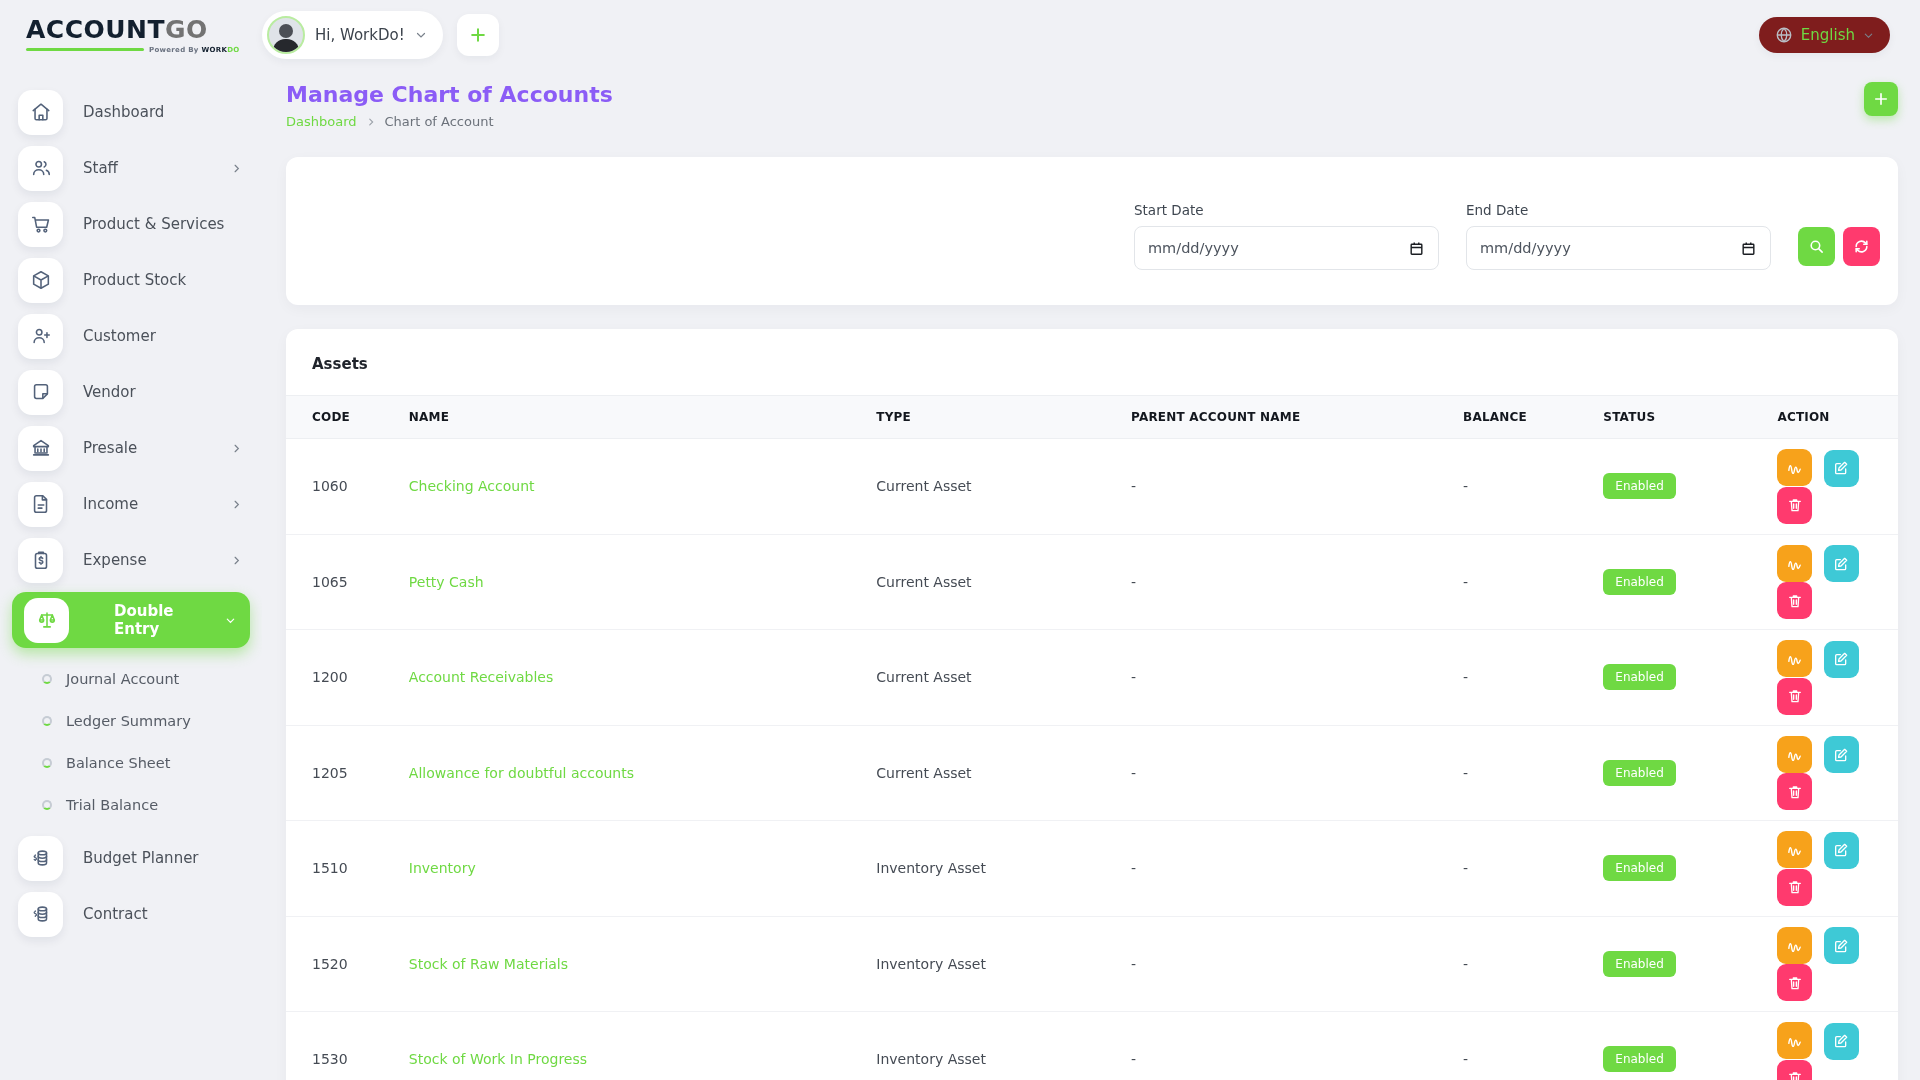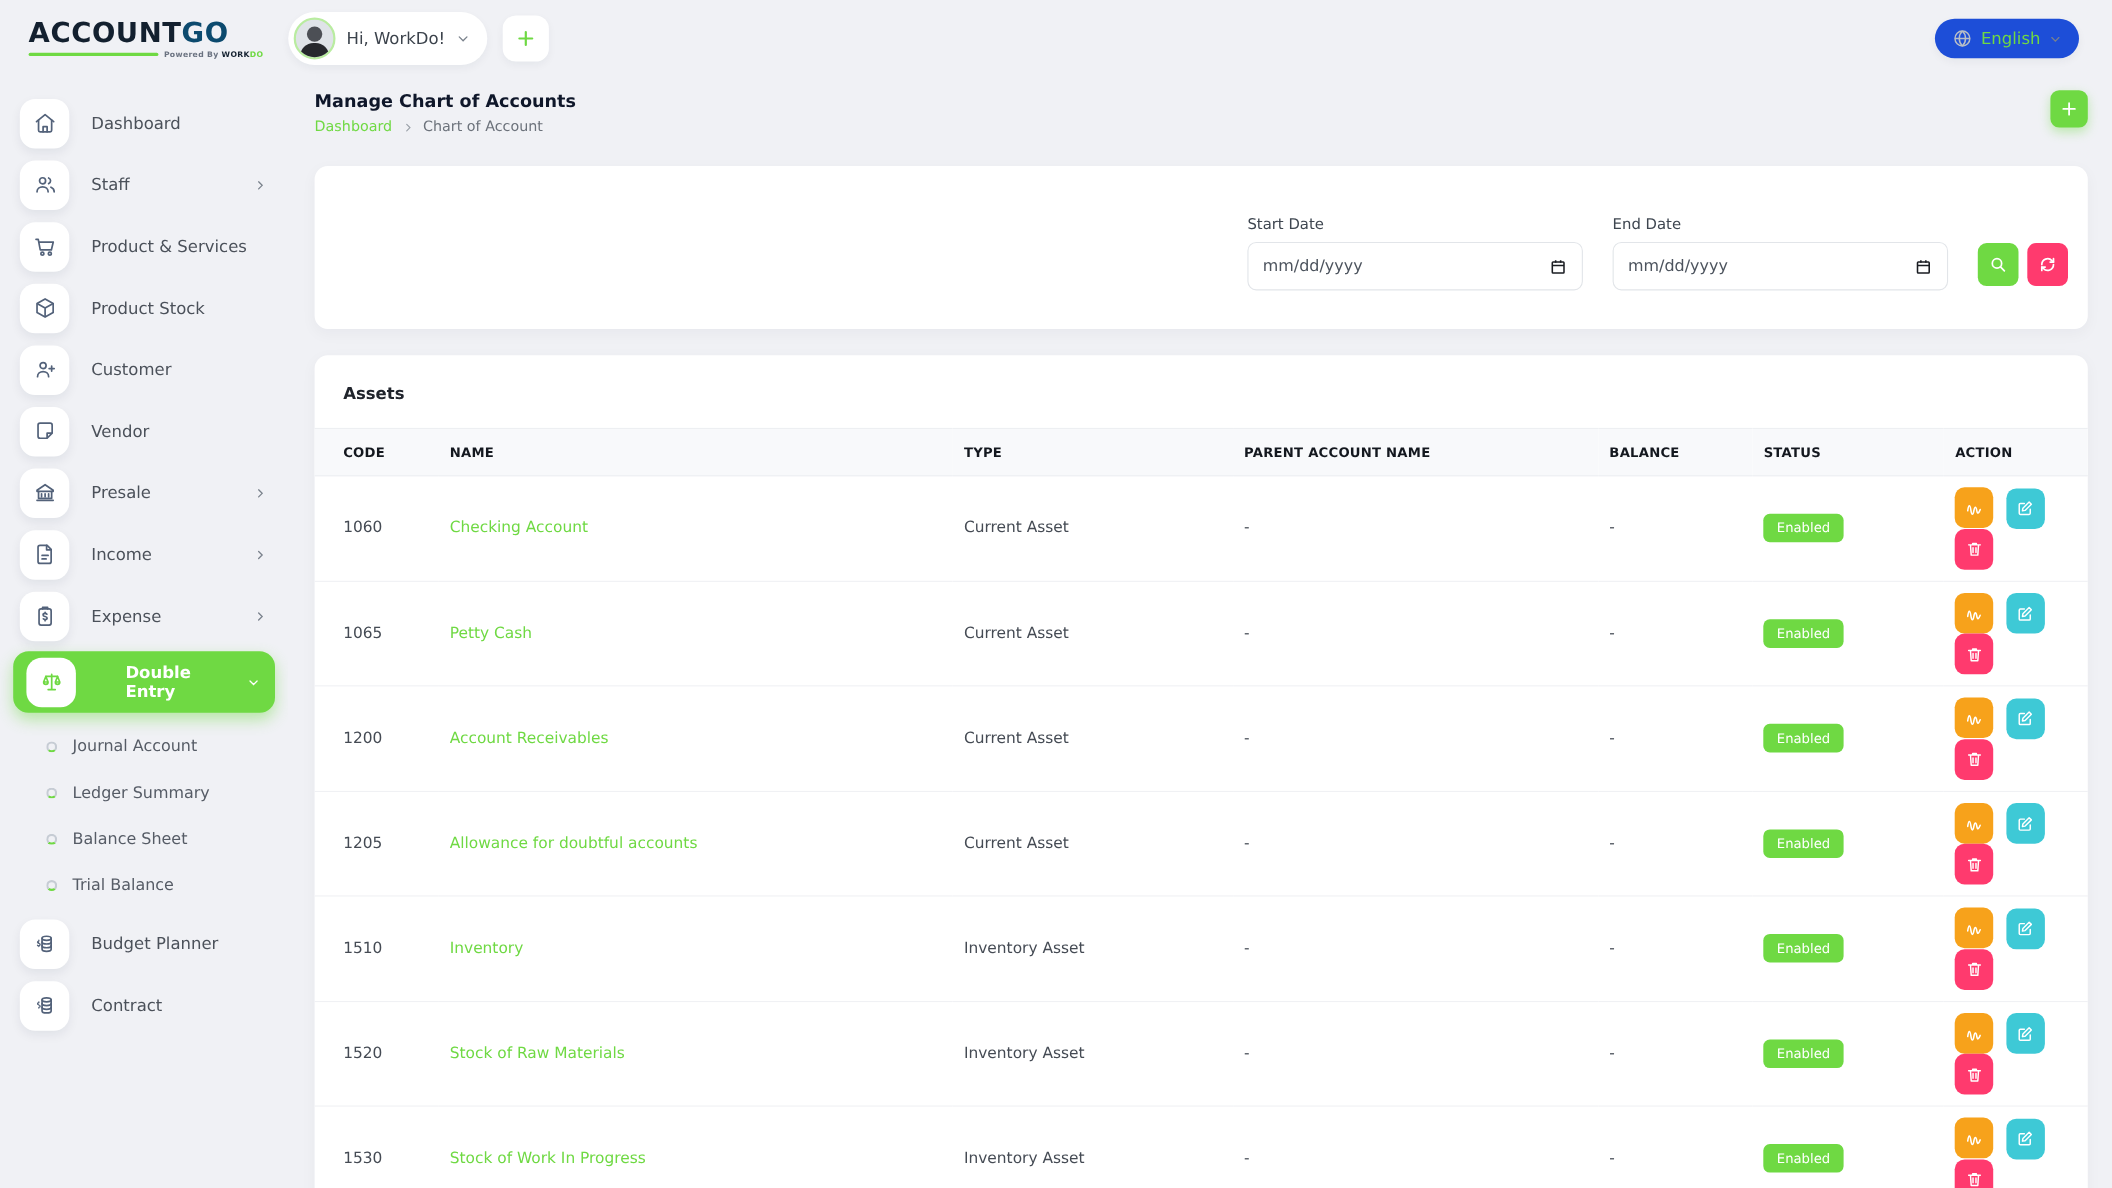--- a/index.html
+++ b/index.html
@@ -5,35 +5,35 @@
   * { margin:0; padding:0; box-sizing:border-box; }
   html,body { width:1920px; height:1080px; overflow:hidden; }
   body {
     font-family:"DejaVu Sans","Liberation Sans",sans-serif;
     background:#f0f1f5; color:#40474f; font-size:14px;
   }
   
   .topbar { height:70px; display:flex; align-items:center; }
   .logo-wrap { width:262px; padding-left:26px; }
   .logo-line1 { font-size:25px; font-weight:800; letter-spacing:.5px; color:#13202f; line-height:1; }
-  .logo-line1 .go { color:#0c4a6e; }
+  .logo-line1 .go { color:#737373; }
   .logo-line2 { display:flex; align-items:center; gap:5px; margin-top:4px; }
   .logo-bar { flex:0 0 118px; height:3px; background:#6fd943; border-radius:2px; }
   .powered { font-size:7px; font-weight:700; color:#6a7280; letter-spacing:.3px; white-space:nowrap; }
   .powered b { color:#13202f; } .powered .wd-go { color:#6fd943; }
   .user-pill { display:flex; align-items:center; gap:10px; background:#fff; border-radius:24px;
     padding:5px 16px 5px 5px; box-shadow:0 3px 8px rgba(20,30,50,.05); cursor:pointer; }
   .avatar { width:38px; height:38px; border-radius:50%; border:2px solid #b9eca0; background:#dfe3e8; overflow:hidden; position:relative; }
   .avatar::before { content:""; position:absolute; width:14px; height:14px; background:#4c4f55; border-radius:50%; left:10px; top:6px; }
   .avatar::after  { content:""; position:absolute; width:26px; height:16px; background:#26282d; border-radius:12px 12px 0 0; left:4px; top:21px; }
   .user-pill .greet { font-size:15px; color:#3c434c; }
   .icon-chev { stroke:#7a828c; }
   .add-user-btn { width:42px; height:42px; margin-left:14px; background:#fff; border:none; border-radius:12px;
     box-shadow:0 3px 8px rgba(20,30,50,.05); cursor:pointer; display:flex; align-items:center; justify-content:center; }
-  .lang-pill { margin-left:auto; margin-right:30px; background:#1d4ed8; border-radius:22px; padding:9px 16px;
+  .lang-pill { margin-left:auto; margin-right:30px; background:#7f1d1d; border-radius:22px; padding:9px 16px;
     display:flex; align-items:center; gap:8px; box-shadow:0 3px 8px rgba(20,30,50,.05); cursor:pointer; }
   .lang-pill .lang { color:#6fd943; font-size:15px; }
   
   .layout { display:flex; height:1010px; }
   .sidebar { width:262px; flex:0 0 262px; padding:14px 0 0 0; overflow:hidden; }
   .side-item { display:flex; align-items:center; gap:20px; padding:6px 18px 6px 18px; height:56px; cursor:pointer; }
   .tile { width:45px; height:45px; flex:0 0 45px; background:#fff; border-radius:14px;
     box-shadow:0 4px 10px rgba(20,30,50,.07); display:flex; align-items:center; justify-content:center; }
   .tile svg { stroke:#53627a; }
   .side-label { font-size:15px; color:#4b515a; flex:1; }
@@ -45,21 +45,21 @@
   .side-item.active .side-label { color:#fff; font-weight:700; }
   .side-item.active .icon-chev { stroke:#fff; }
   .submenu { padding:6px 0 4px 0; }
   .sub-item { display:flex; align-items:center; gap:14px; padding:13px 18px 13px 42px; cursor:pointer; }
   .ring { width:10px; height:10px; border-radius:50%; border:2px solid #c6ccd4; border-bottom-color:#6fd943; }
   .sub-label { font-size:14.5px; color:#565c66; }
   .sub-item.active .sub-label { color:#6fd943; font-weight:700; }
   
   .main { flex:1; padding:12px 22px 0 24px; }
   .page-head { display:flex; align-items:flex-start; }
-  .page-title { font-size:16px; font-weight:700; color:#0f172a; }
+  .page-title { font-size:22px; font-weight:700; color:#8b5cf6; }
   .breadcrumb { margin-top:7px; font-size:13px; display:flex; align-items:center; gap:9px; }
   .breadcrumb .bc-home { color:#6fd943; cursor:pointer; }
   .breadcrumb .bc-sep { color:#9aa0a8; font-size:11px; }
   .breadcrumb .bc-cur { color:#6c727b; }
   .page-add-btn { margin-left:auto; width:34px; height:34px; background:#6fd943; border:none; border-radius:8px;
     display:flex; align-items:center; justify-content:center; cursor:pointer; box-shadow:0 4px 10px rgba(111,217,67,.4); }
   
   .filter-card { margin-top:28px; background:#fff; border-radius:12px; height:148px;
     display:flex; align-items:center; justify-content:flex-end; gap:27px; padding:10px 18px 0 24px;
     box-shadow:0 4px 14px rgba(20,30,50,.04); }

